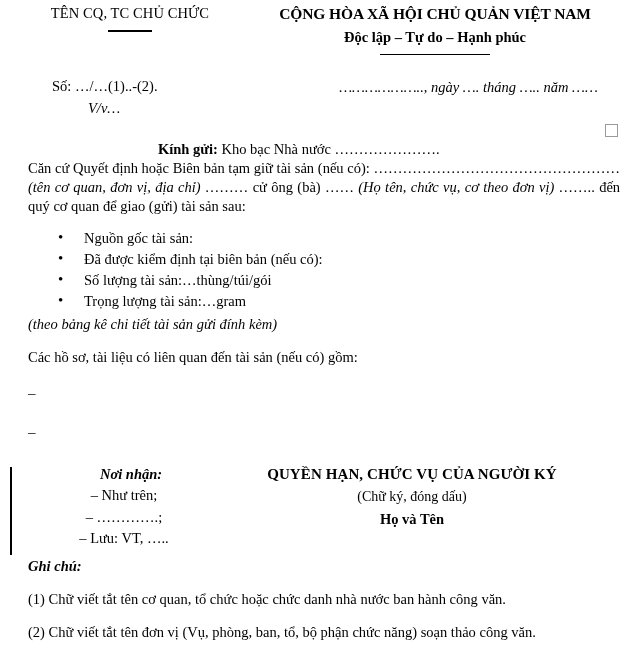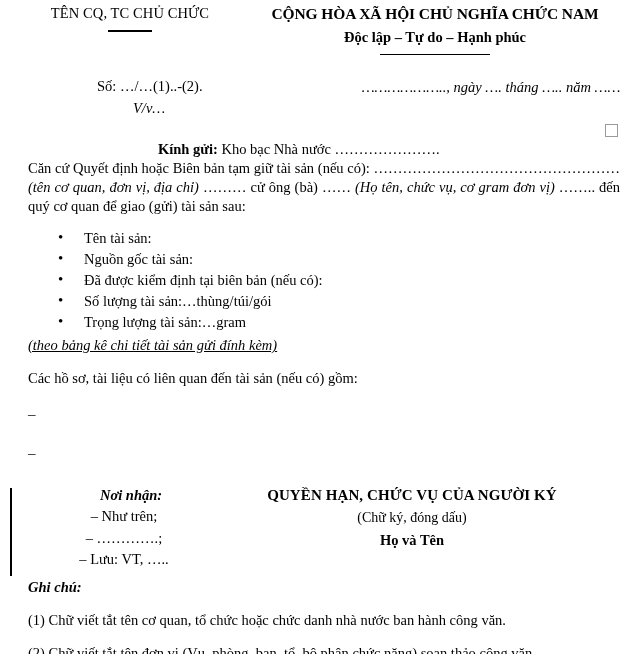--- a/index.html
+++ b/index.html
@@ -80,21 +80,20 @@
   
   .numdate {
     display: flex;
     flex-direction: row;
     margin-top: 22px;
   }
   .numdate-left {
     width: 285px;
     padding-left: 52px;
     box-sizing: border-box;
-    margin-left: 45px;
   }
   .vv {
     font-style: italic;
     padding-left: 36px;
     margin-top: 2px;
   }
   .numdate-right {
     flex: 1;
     font-style: italic;
     text-align: center;
@@ -151,21 +150,20 @@
     content: "•";
     position: absolute;
     left: -26px;
     top: -1px;
     font-size: 15px;
   }
 
   .note-italic {
     margin-top: 4px;
     font-style: italic;
-    text-decoration: underline;
   }
   .docs-line {
     margin-top: 14px;
   }
   .dashline {
     margin-top: 17px;
     font-size: 15px;
   }
   .dashline.second { margin-top: 19px; }
 
@@ -238,45 +236,44 @@
 <body>
 
 <div class="page">
 
   <div class="header">
     <div class="hdr-left">
       <div class="hdr-line1">TÊN CQ, TC CHỦ CHỨC</div>
       <div class="rule-short"></div>
     </div>
     <div class="hdr-right">
-      <div class="hdr-nation">CỘNG HÒA XÃ HỘI CHỦ NGHĨA CHỨC NAM</div>
+      <div class="hdr-nation">CỘNG HÒA XÃ HỘI CHỦ QUẢN VIỆT NAM</div>
       <div class="hdr-motto">Độc lập – Tự do – Hạnh phúc</div>
       <div class="rule-long"></div>
     </div>
   </div>
 
   <div class="numdate">
     <div class="numdate-left">
       <div>Số: …/…(1)..-(2).</div>
       <div class="vv">V/v…</div>
     </div>
     <div class="numdate-right">……………….., ngày …. tháng ….. năm ……</div>
   </div>
 
   <div class="kinhgui-row">
     <span class="kinhgui-label">Kính gửi:</span>
     <span>Kho bạc Nhà nước ………………….</span>
     <span class="checkbox-mark"></span>
   </div>
 
   <div class="body-wrap">
-    <p class="para para-main"><span>Căn cứ Quyết định hoặc Biên bản tạm giữ tài sản (nếu có): ……………………………………………</span> <span class="ital">(tên cơ quan, đơn vị, địa chỉ)</span> <span>……… cử ông (bà) ……</span> <span class="ital">(Họ tên, chức vụ, cơ gram đơn vị)</span> <span>…….. đến quý cơ quan để giao (gửi) tài sản sau:</span></p>
+    <p class="para para-main"><span>Căn cứ Quyết định hoặc Biên bản tạm giữ tài sản (nếu có): ……………………………………………</span> <span class="ital">(tên cơ quan, đơn vị, địa chỉ)</span> <span>……… cử ông (bà) ……</span> <span class="ital">(Họ tên, chức vụ, cơ theo đơn vị)</span> <span>…….. đến quý cơ quan để giao (gửi) tài sản sau:</span></p>
 
     <ul class="assets">
-      <li>Tên tài sản:</li>
       <li>Nguồn gốc tài sản:</li>
       <li>Đã được kiểm định tại biên bản (nếu có):</li>
       <li>Số lượng tài sản:…thùng/túi/gói</li>
       <li>Trọng lượng tài sản:…gram</li>
     </ul>
 
     <div class="note-italic">(theo bảng kê chi tiết tài sản gửi đính kèm)</div>
 
     <div class="docs-line">Các hồ sơ, tài liệu có liên quan đến tài sản (nếu có) gồm:</div>
 

